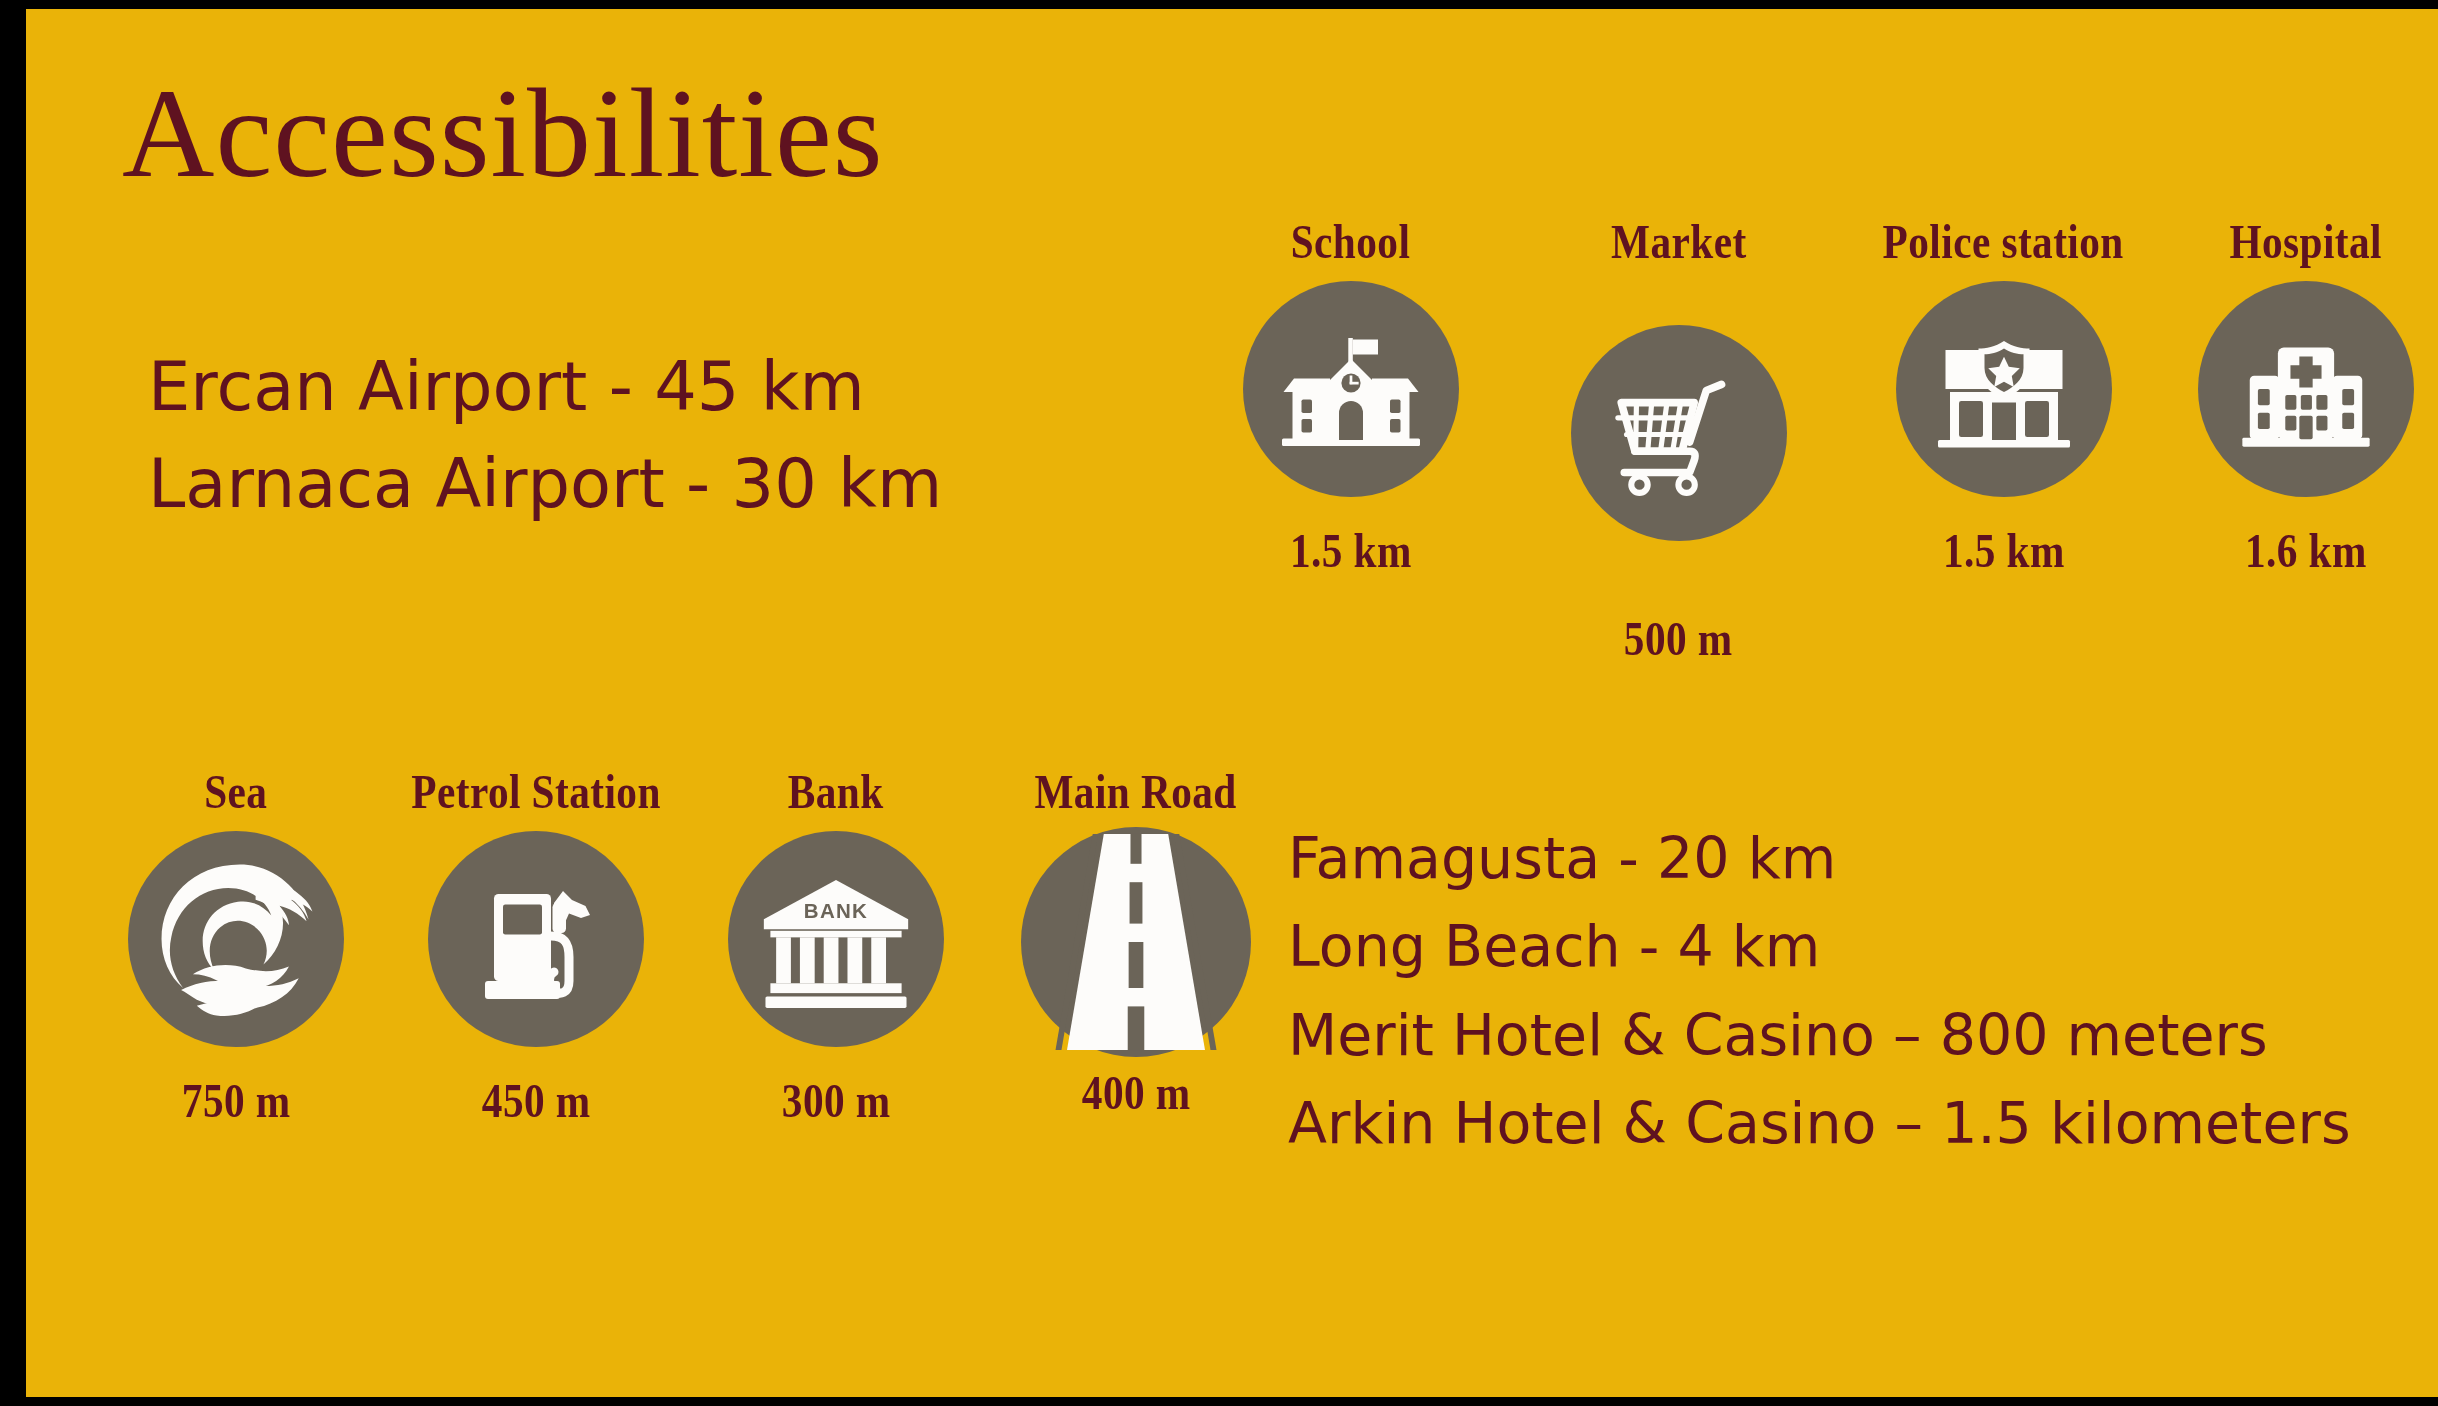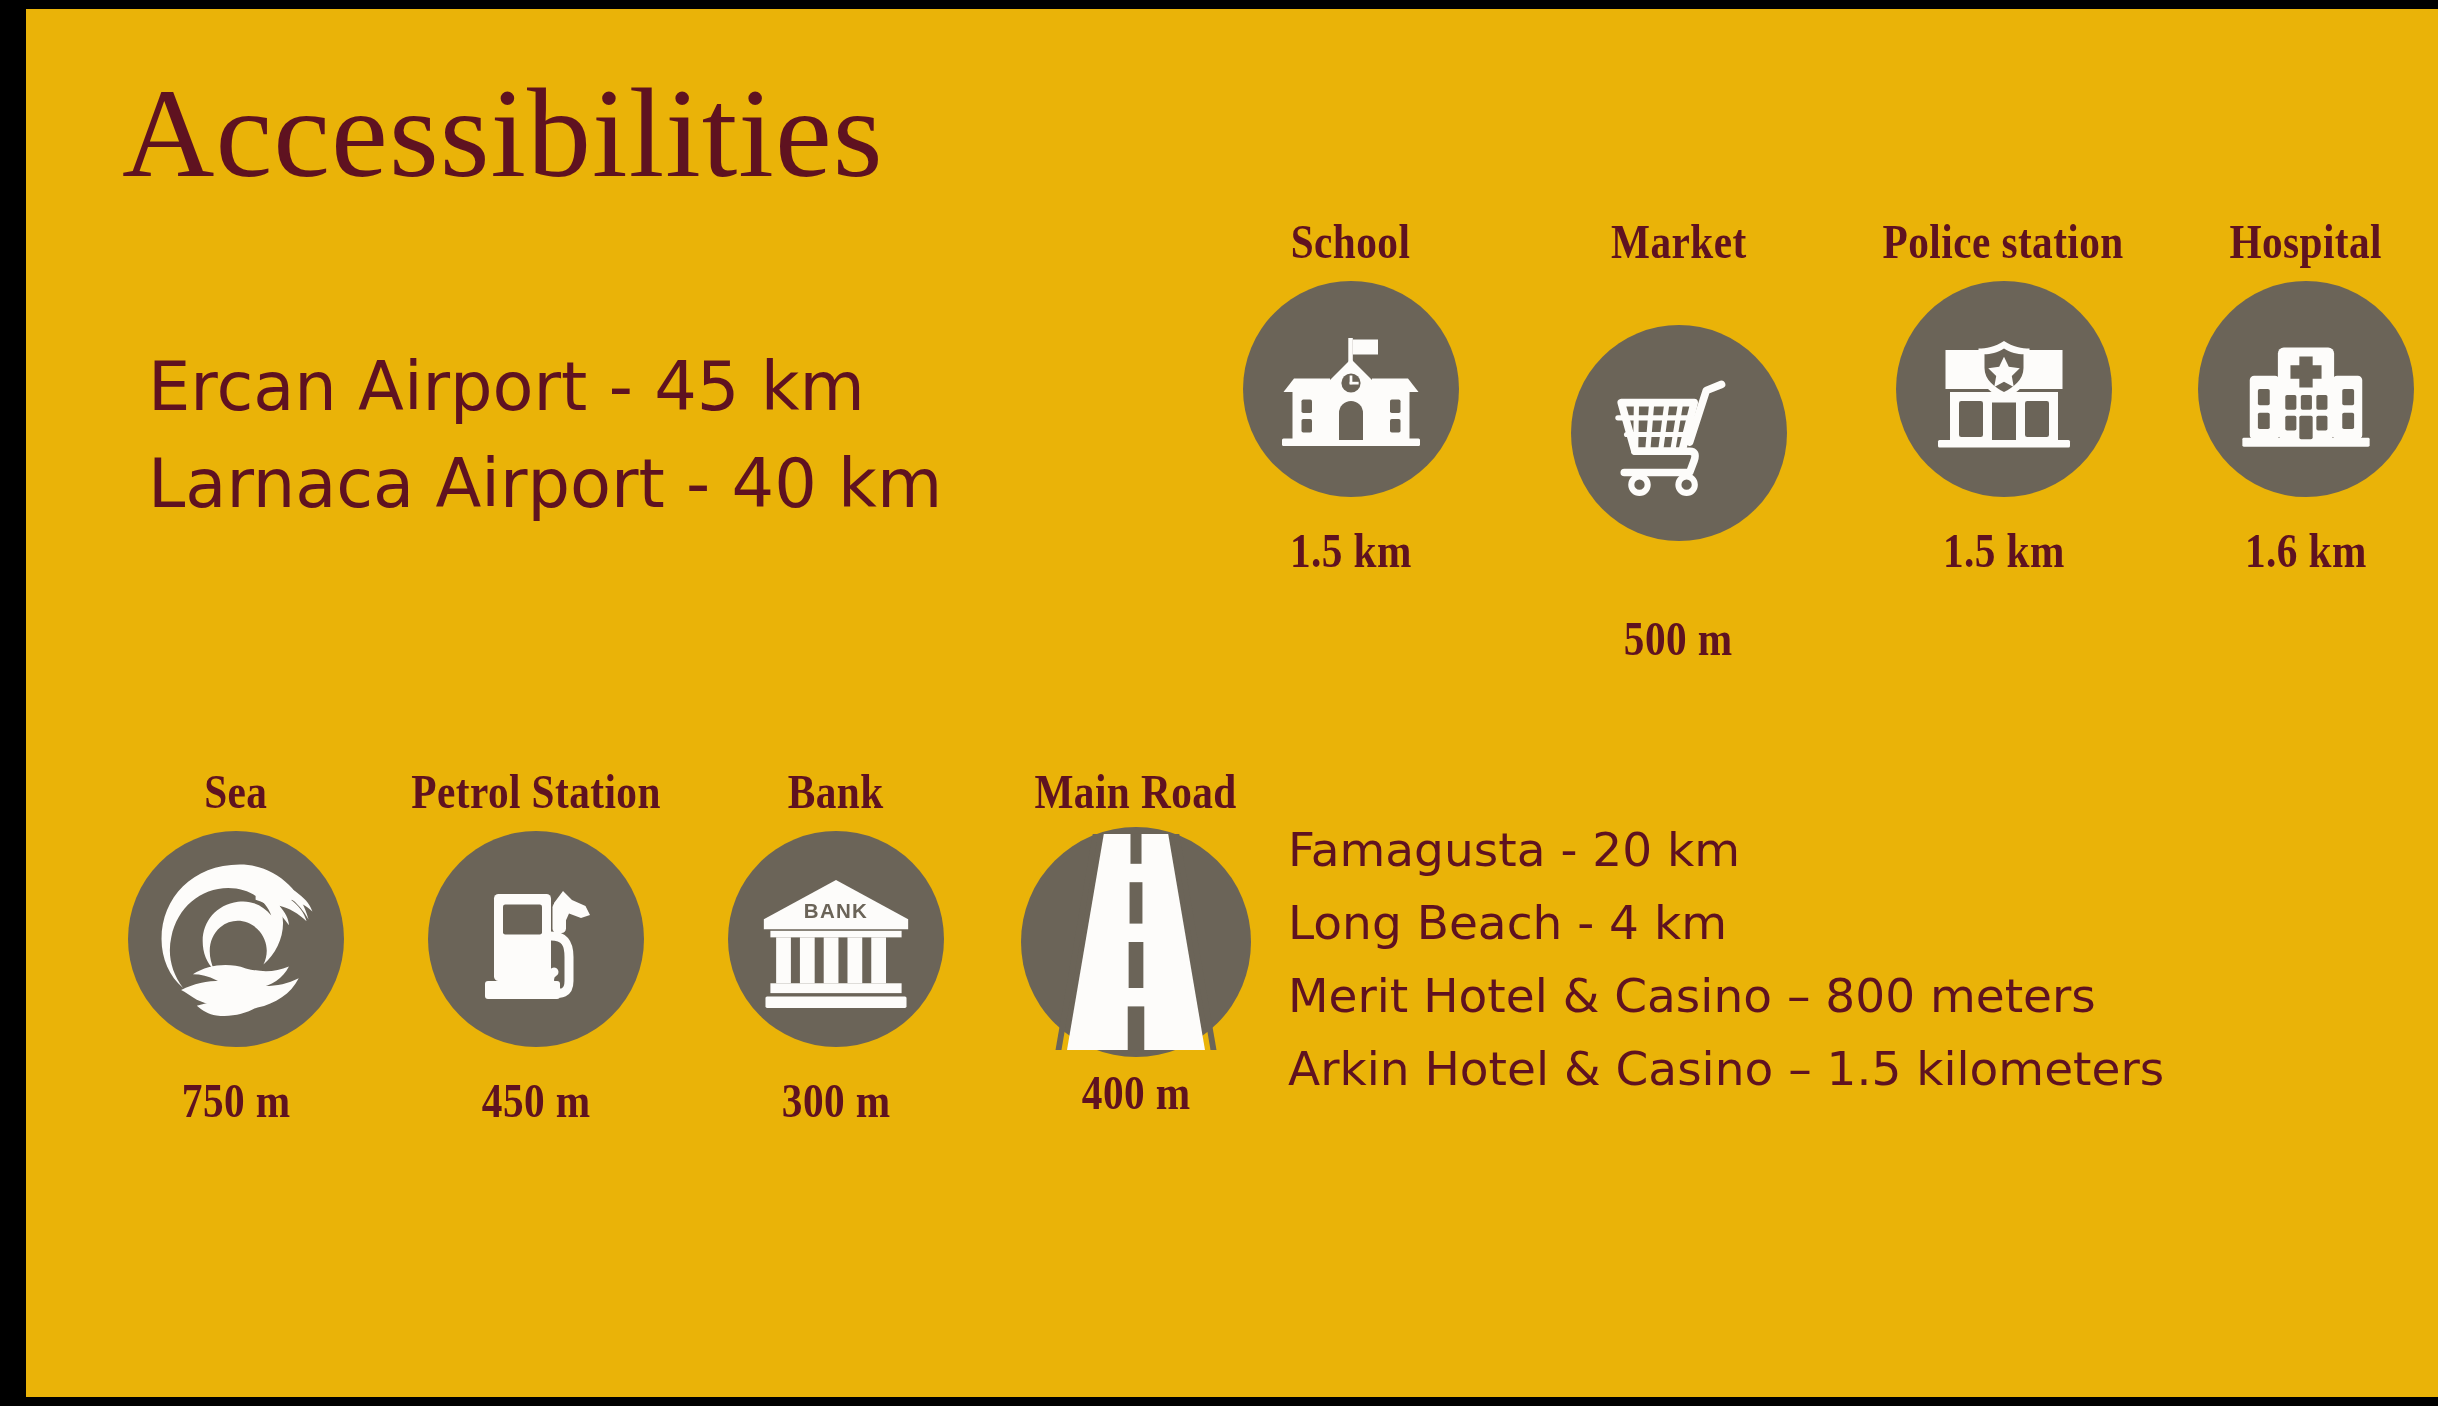--- a/index.html
+++ b/index.html
@@ -45,21 +45,21 @@
     white-space: nowrap;
   }
   .airport-block .line { display: block; }
 
   
   .dest-block {
     position: absolute;
     left: 1262px;
     top: 805px;
     font-family: "DejaVu Sans", sans-serif;
-    font-size: 47px;
+    font-size: 57px;
     line-height: 1.55;
     color: #5f1220;
     white-space: nowrap;
   }
   .dest-block .line { display: block; }
 
   
   .icon-row {
     position: absolute;
     display: flex;
@@ -139,21 +139,21 @@
 </style>
 </head>
 <body>
 
 <div class="slide">
 
   <div class="title">Accessibilities</div>
 
   <div class="airport-block">
     <span class="line">Ercan Airport - 45 km</span>
-    <span class="line">Larnaca Airport - 40 km</span>
+    <span class="line">Larnaca Airport - 30 km</span>
   </div>
 
   <div class="dest-block">
     <span class="line">Famagusta - 20 km</span>
     <span class="line">Long Beach - 4 km</span>
     <span class="line">Merit Hotel &amp; Casino – 800 meters</span>
     <span class="line">Arkin Hotel &amp; Casino – 1.5 kilometers</span>
   </div>
 
   <div class="icon-row top">

